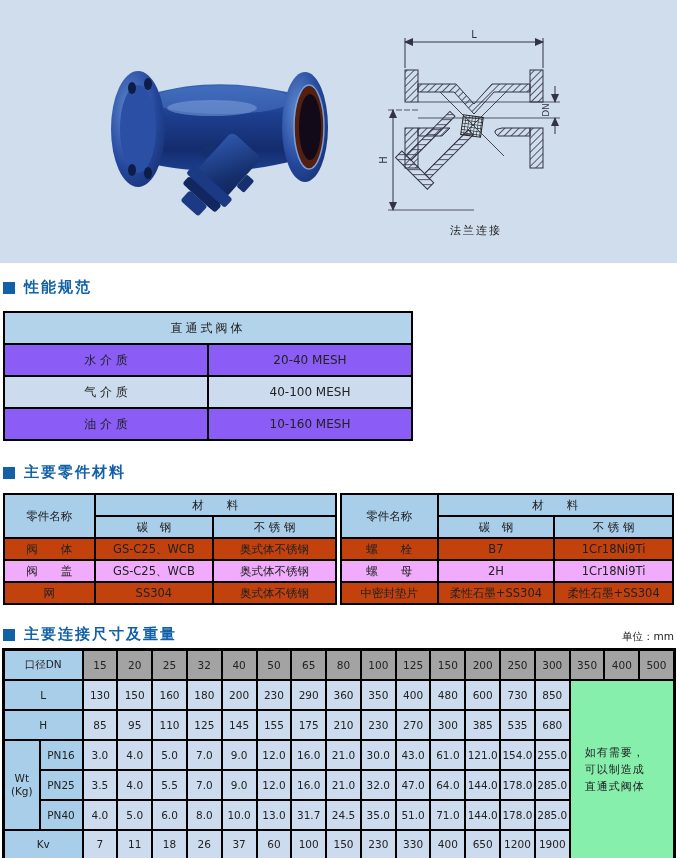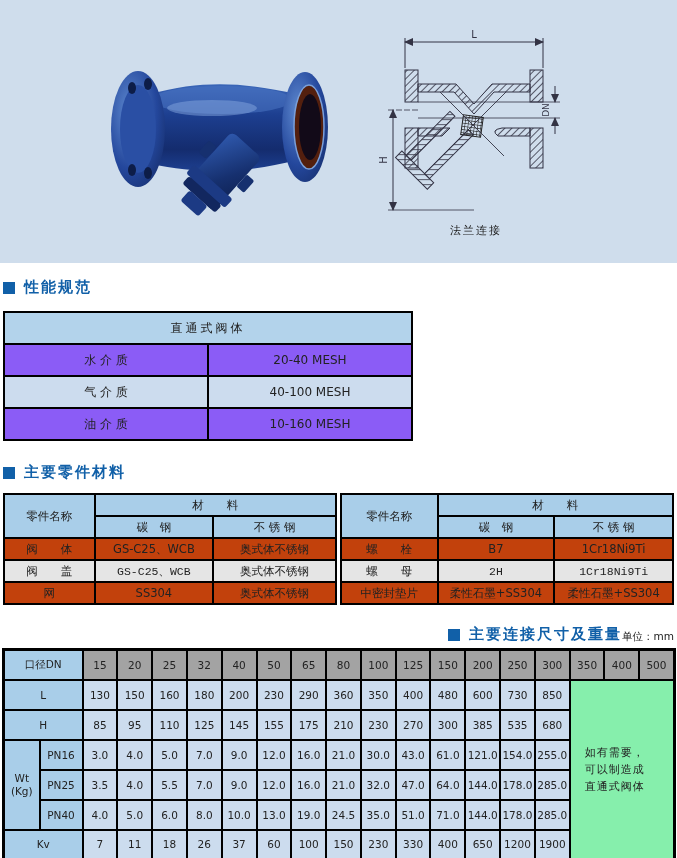--- a/index.html
+++ b/index.html
@@ -37,24 +37,24 @@
   .mesh-table { width:410px; margin-top:14px; border:2px solid #000; }
   .mesh-table td { border:2px solid #000; font-size:12px; height:32px; background:#8b5cf6; }
   .mesh-table .hd { background:#b3d3eb; letter-spacing:3px; }
   .mesh-table tr.alt td { background:#ccdcee;margin-top:26px; }
 
   
   .mat-row { display:flex; margin:11px 3px 0 3px; justify-content:space-between; }
   .mat-table { width:334px; border:2px solid #000; }
   .mat-table td { border:2px solid #000; font-size:11.5px; height:22px; background:#c2410c; }
   .mat-table .hd { background:#a9cee9; }
-  .mat-table tr.alt td { background:#e5e5e5;font-family:Liberation Mono, monospace; }
-
-  
-  .dims-headrow { display:flex; align-items:flex-end; justify-content:flex-end;
+  .mat-table tr.alt td { background:#f0abfc; }
+
+  
+  .dims-headrow { display:flex; align-items:flex-end; justify-content:space-between;
                   margin:20px 3px 4px 3px; }
   .unit-label { font-size:10.5px; color:#222; }
   .dims-table { width:672px; margin-left:2px; border:3px solid #000; }
   .dims-table td { border:2px solid #000; font-size:10.5px; height:30px; background:#ccdcee; }
   .dims-table .hd { background:#a9cee9; font-size:10.5px; }
   .dims-table .hc { background:#a3a3a3; }
   .dims-table .note { background:#86efac; text-align:left; padding-left:14px;
                       font-size:11px; line-height:17px; letter-spacing:1px; }
   .dims-table .wt { font-size:10.5px; line-height:13px; }
   .materials-head { margin:22px 3px 0 3px; }
@@ -408,21 +408,21 @@
         <td>285.0</td>
       </tr>
       <tr>
         <td class="hd">PN40</td>
         <td>4.0</td>
         <td>5.0</td>
         <td>6.0</td>
         <td>8.0</td>
         <td>10.0</td>
         <td>13.0</td>
-        <td>19.0</td>
+        <td>31.7</td>
         <td>24.5</td>
         <td>35.0</td>
         <td>51.0</td>
         <td>71.0</td>
         <td>144.0</td>
         <td>178.0</td>
         <td>285.0</td>
       </tr>
       <tr>
         <td class="hd" colspan="2">Kv</td>

